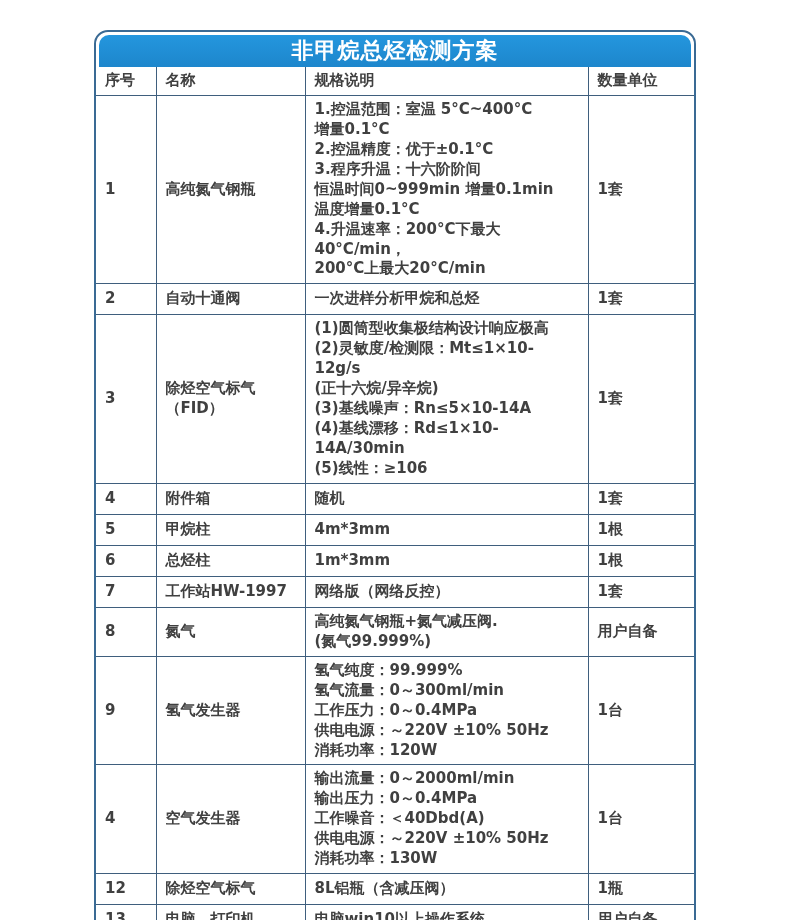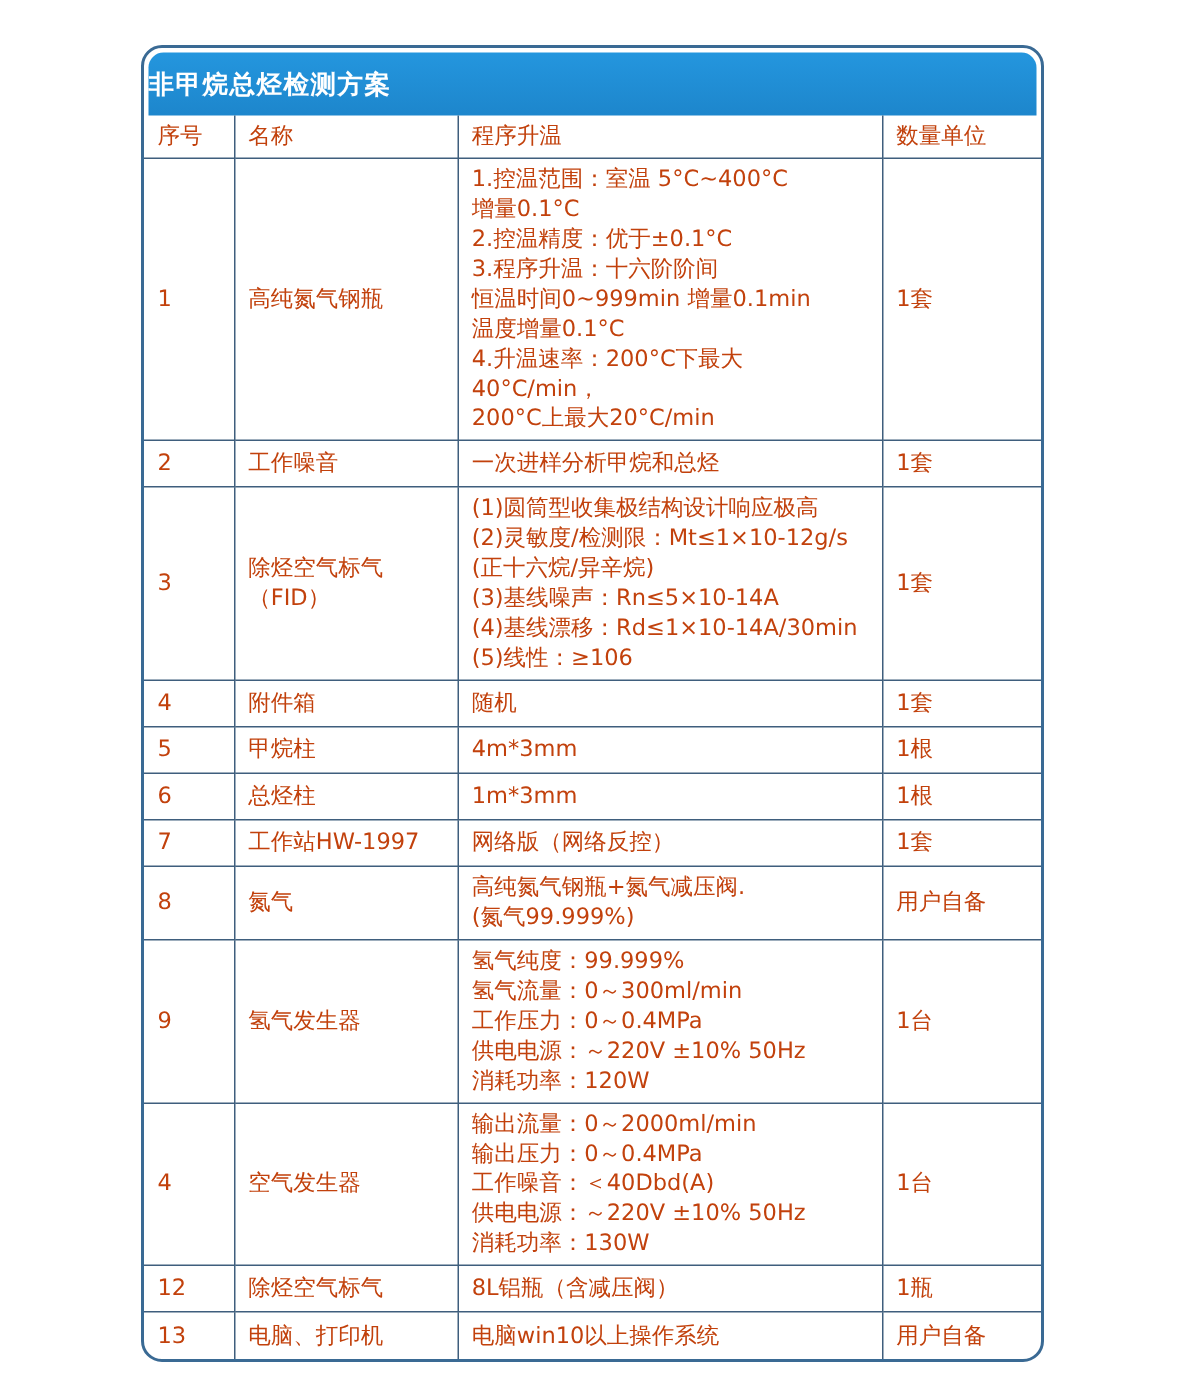--- a/index.html
+++ b/index.html
@@ -13,44 +13,44 @@
     box-sizing: border-box;
     width: 602px;
     margin: 30px auto 0 auto;
     border: 2px solid #3a6a94;
     border-radius: 14px;
     overflow: hidden;
     background: #ffffff;
   }
   .title-bar {
     margin: 3px 3px 0 3px;
-    height: 42px;
+    height: 32px;
     background: linear-gradient(180deg, #2496de 0%, #1d86cc 100%);
     border-radius: 10px 10px 0 0;
     display: flex;
     align-items: center;
-    justify-content: flex-start;
+    justify-content: center;
     color: #ffffff;
-    font-size: 17px;
+    font-size: 22px;
     font-weight: 700;
     letter-spacing: 1px;
   }
   table.spec-table {
     width: 100%;
     border-collapse: collapse;
     table-layout: fixed;
   }
   .spec-table th, .spec-table td {
     border: 1px solid #3f5e7d;
     padding: 4px 9px;
     font-size: 15px;
-    color: #c2410c;
+    color: #404040;
     vertical-align: middle;
     text-align: left;
-    font-weight: 400;
+    font-weight: 700;
     height: 31px;
     box-sizing: border-box;
     line-height: 1.33;
     overflow: hidden;
   }
   .spec-table thead th { height: 27px; }
   .spec-table tr > *:first-child { border-left: none; }
   .spec-table tr > *:last-child  { border-right: none; }
   .spec-table thead tr > *       { border-top: none; }
   .spec-table tbody tr:last-child > * { border-bottom: none; }
@@ -77,42 +77,42 @@
     <colgroup>
       <col class="col-no">
       <col class="col-name">
       <col class="col-spec">
       <col>
     </colgroup>
     <thead>
       <tr>
         <th class="cell-no">序号</th>
         <th>名称</th>
-        <th>程序升温</th>
+        <th>规格说明</th>
         <th>数量单位</th>
       </tr>
     </thead>
     <tbody>
   <tr>
     <td class="cell-no">1</td>
     <td class="cell-name">高纯氮气钢瓶</td>
     <td class="cell-spec">1.控温范围：室温 5°C~400°C
 增量0.1°C
 2.控温精度：优于±0.1°C
 3.程序升温：十六阶阶间
 恒温时间0~999min 增量0.1min
 温度增量0.1°C
 4.升温速率：200°C下最大40°C/min，
 200°C上最大20°C/min</td>
     <td class="cell-qty">1套</td>
   </tr>
 
   <tr>
     <td class="cell-no">2</td>
-    <td class="cell-name">工作噪音</td>
+    <td class="cell-name">自动十通阀</td>
     <td class="cell-spec">一次进样分析甲烷和总烃</td>
     <td class="cell-qty">1套</td>
   </tr>
 
   <tr>
     <td class="cell-no">3</td>
     <td class="cell-name">除烃空气标气（FID）</td>
     <td class="cell-spec">(1)圆筒型收集极结构设计响应极高
 (2)灵敏度/检测限：Mt≤1×10-12g/s
 (正十六烷/异辛烷)

